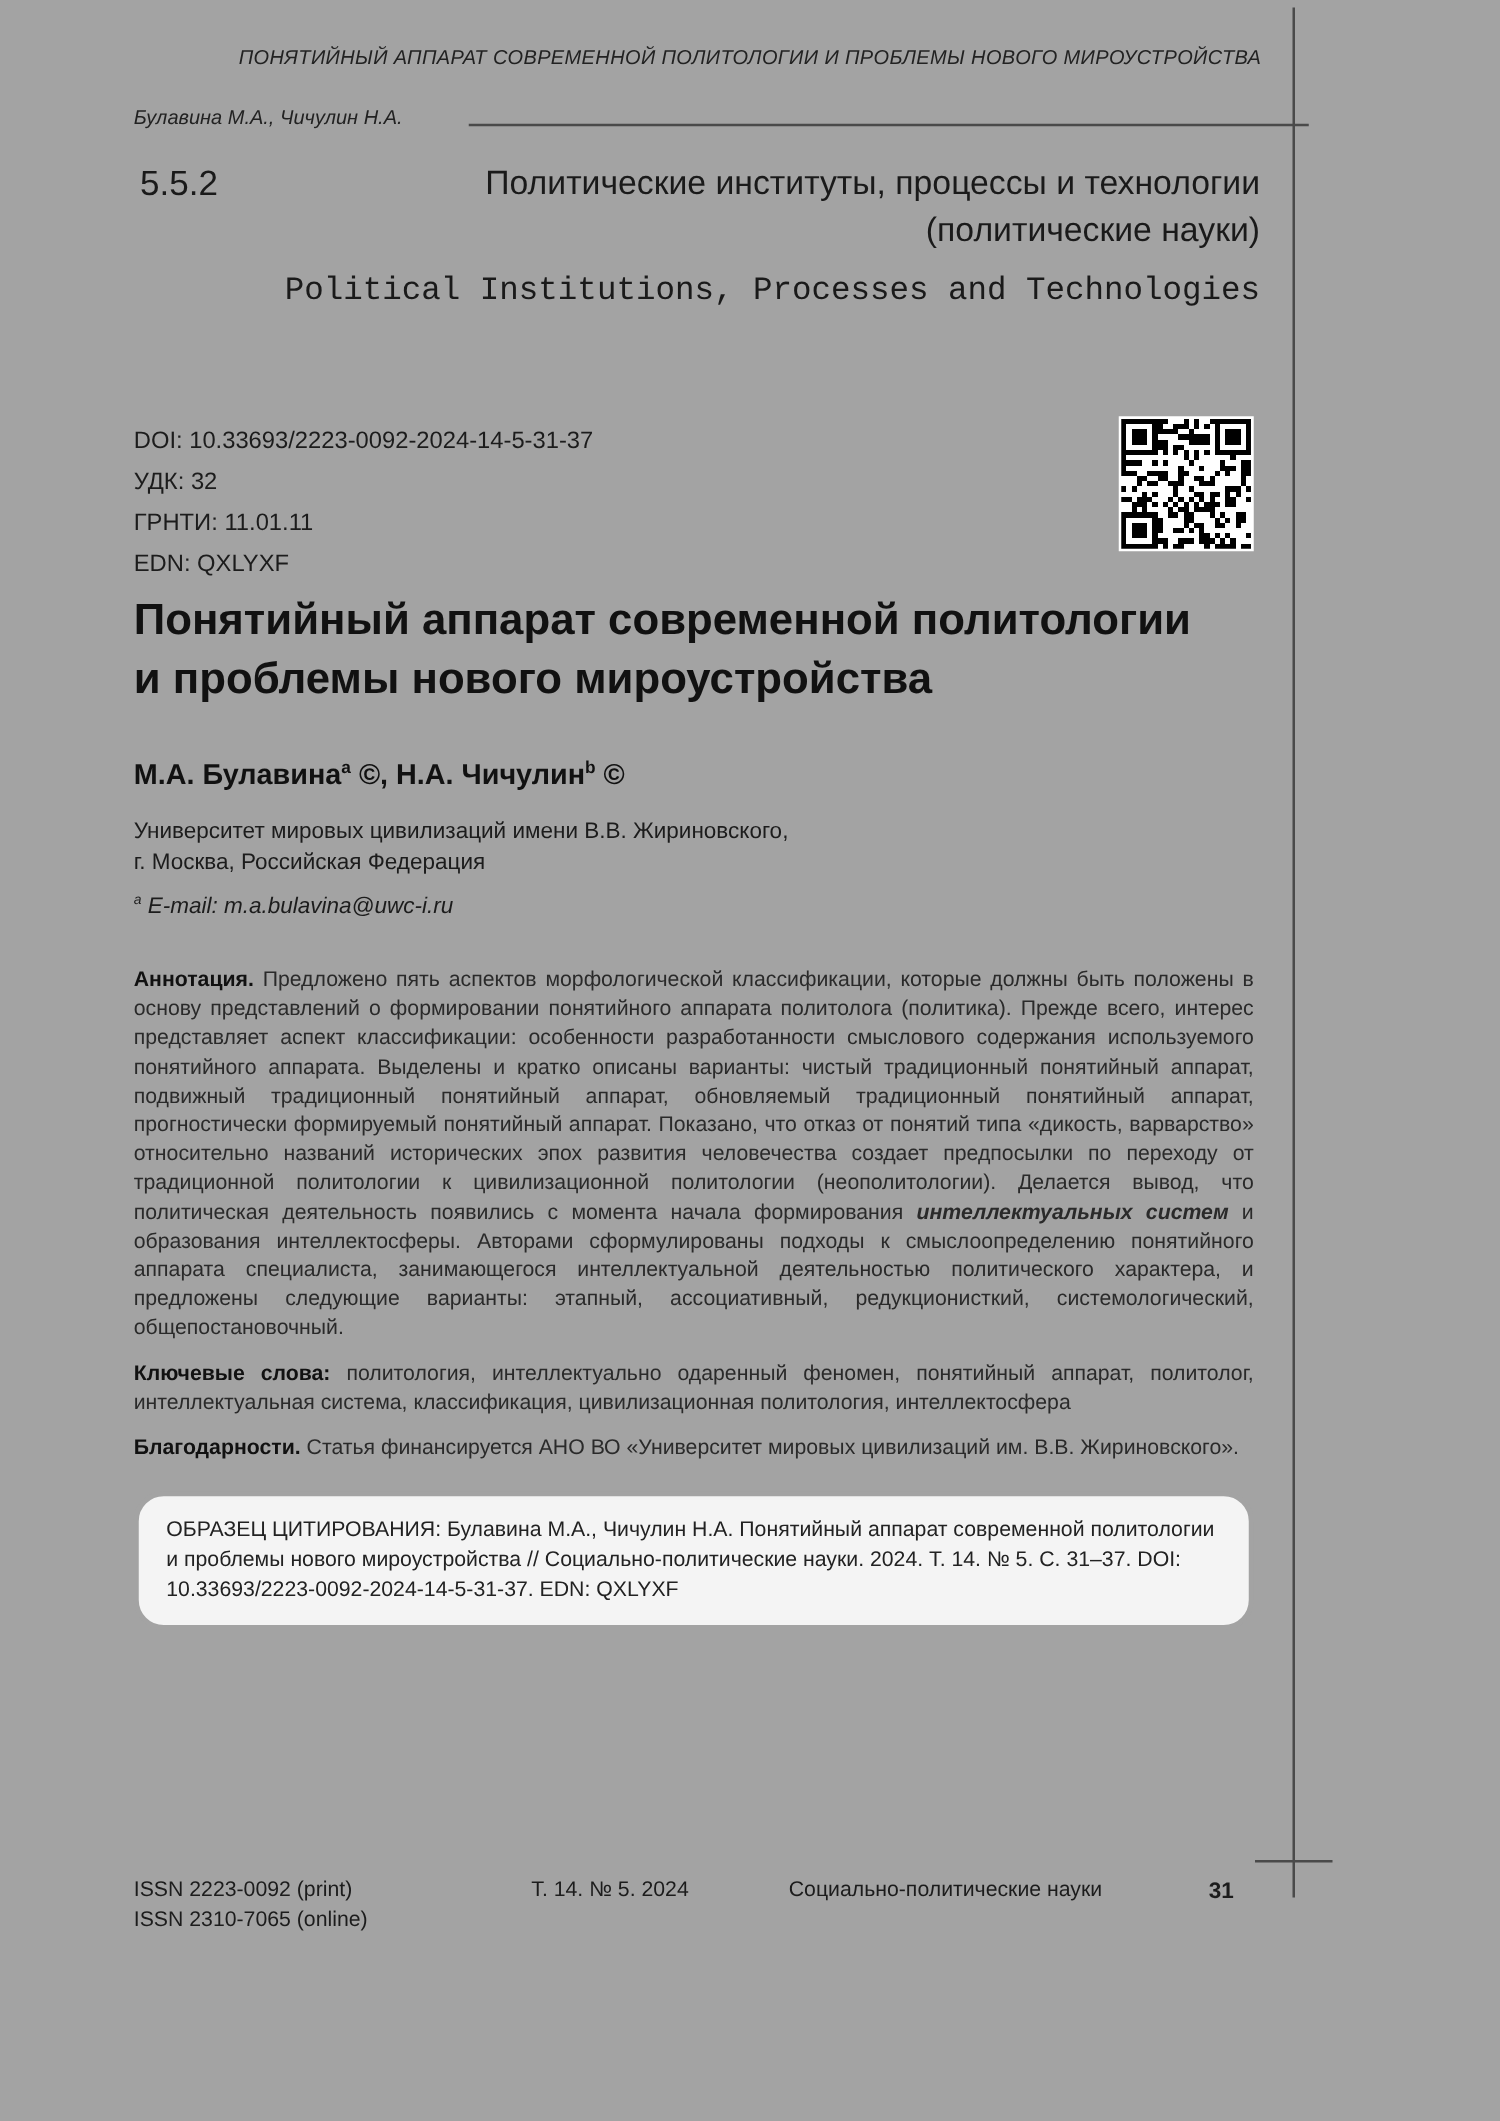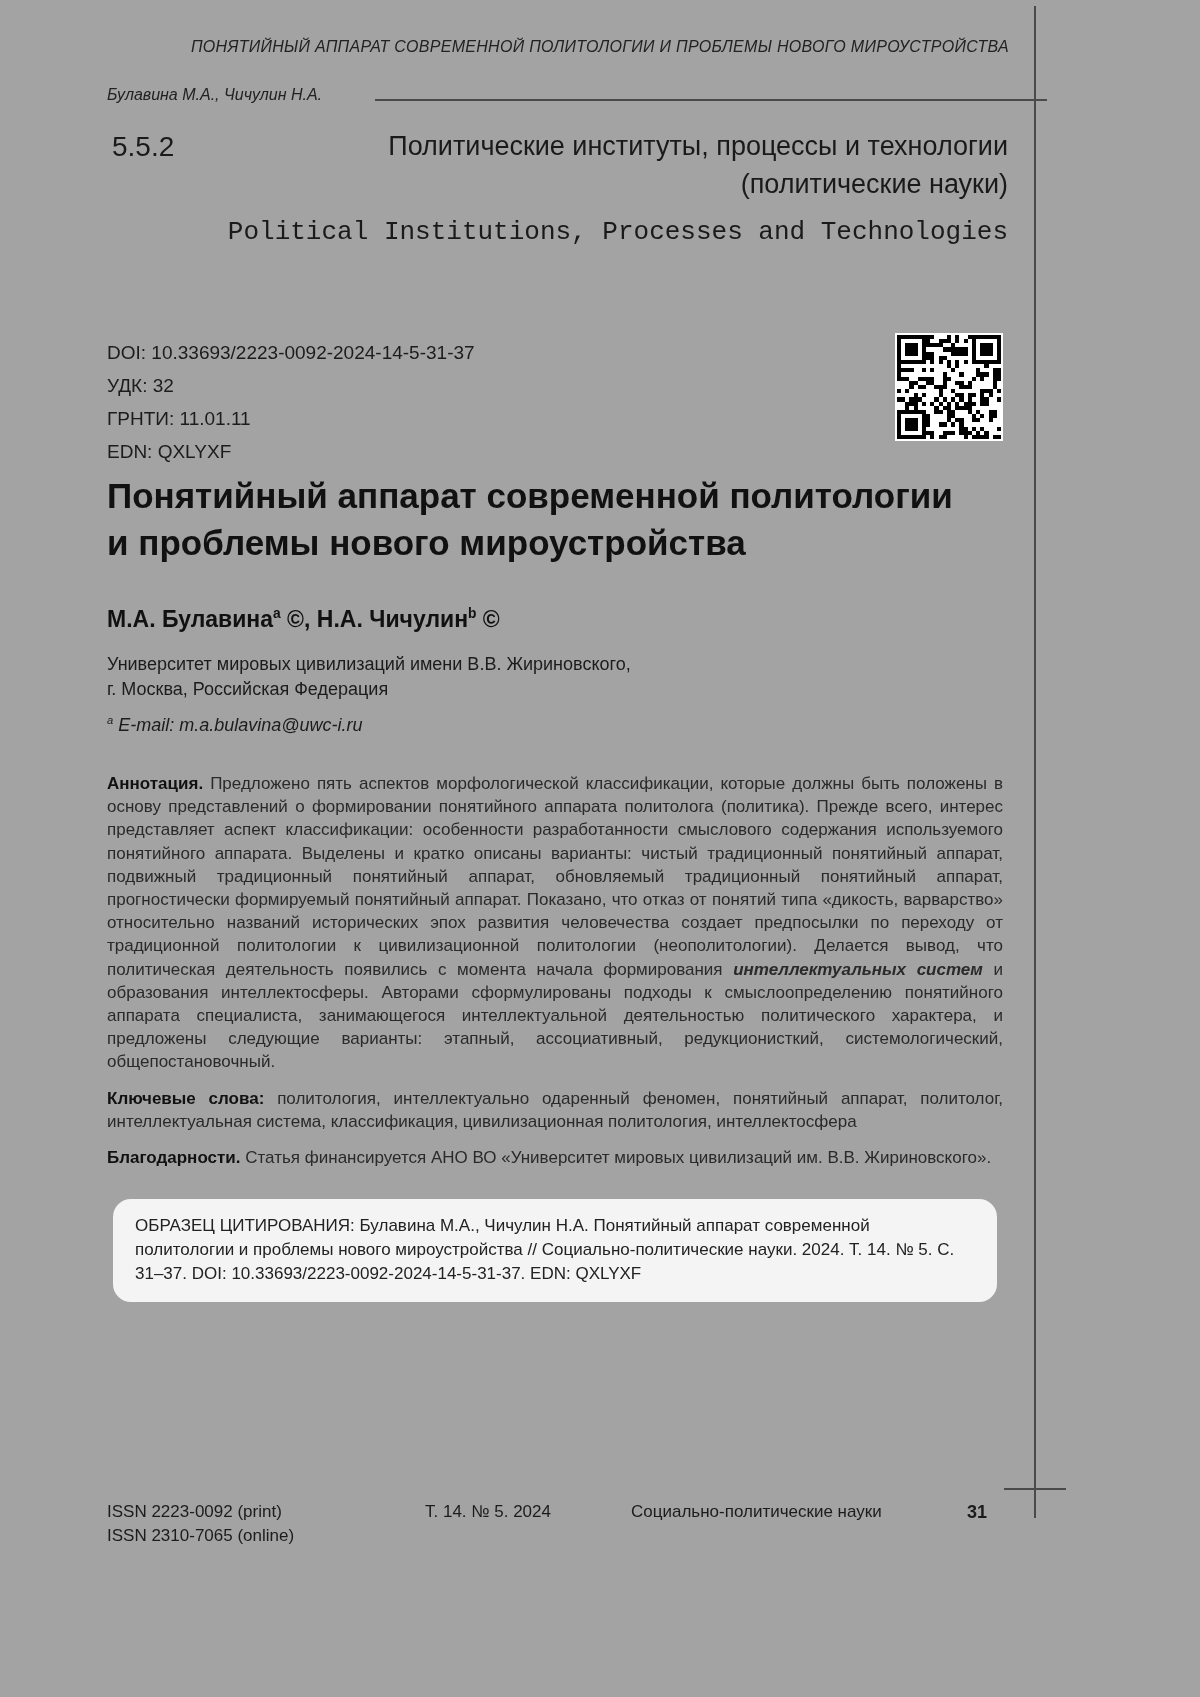--- a/index.html
+++ b/index.html
@@ -48,21 +48,21 @@
   .emails { position:absolute; left:107px; top:706px; width:896px; font-size:18px; line-height:28px; color:#1c1c1c;font-style:italic; }
   .emails sup { font-size:62%; }
 
   .body-flow { position:absolute; left:107px; top:772px; width:896px; }
   .para { font-size:17px; line-height:23.2px; text-align:justify; margin:0 0 13px 0; color:#2a2a2a; }
   .para b { color:#111; }
   .para .emph { font-style:italic; font-weight:bold; }
   .ack { margin-bottom:24px; }
 
   .citation-box {
-    border:6px solid #a3a3a3; border-radius:24px;
+    border:4px solid #a3a3a3; border-radius:24px;
     background:#f4f4f4;
     padding:15px 24px 16px 22px;
     font-size:17px; line-height:24px; color:#222;
     text-align:left;
   }
 
   .footer { position:absolute; left:107px; top:1500px; width:896px; font-size:17px; color:#1c1c1c; }
   .issn { position:absolute; left:0; top:0; line-height:24px; }
   .vol { position:absolute; left:318px; top:2px; }
   .journal { position:absolute; left:524px; top:2px; }

